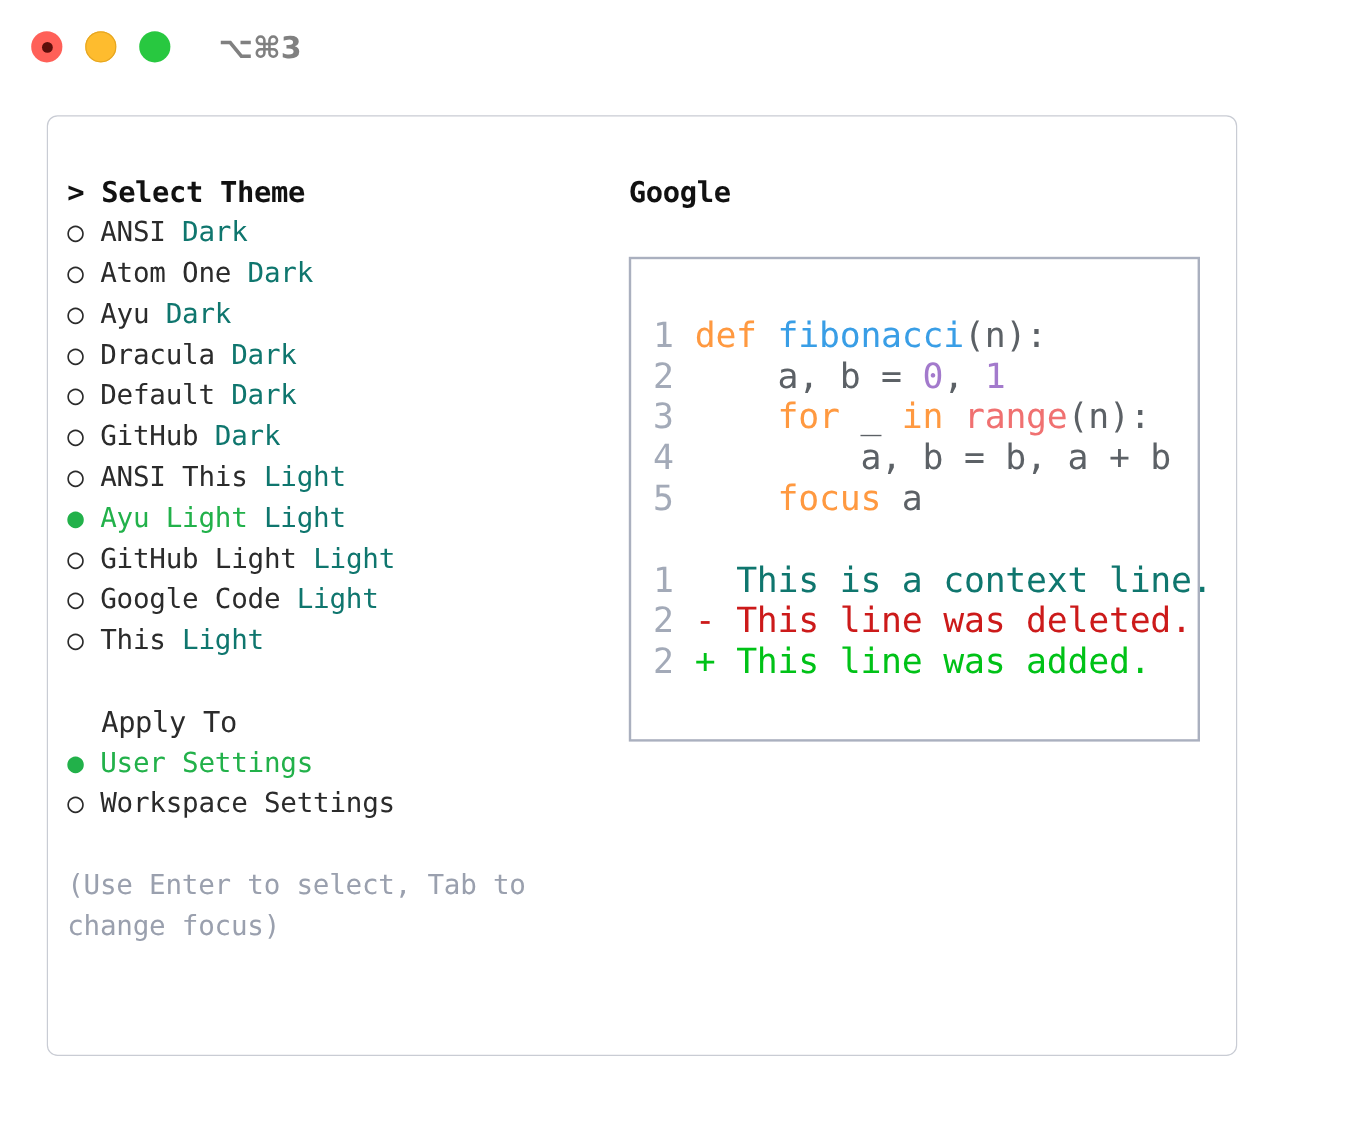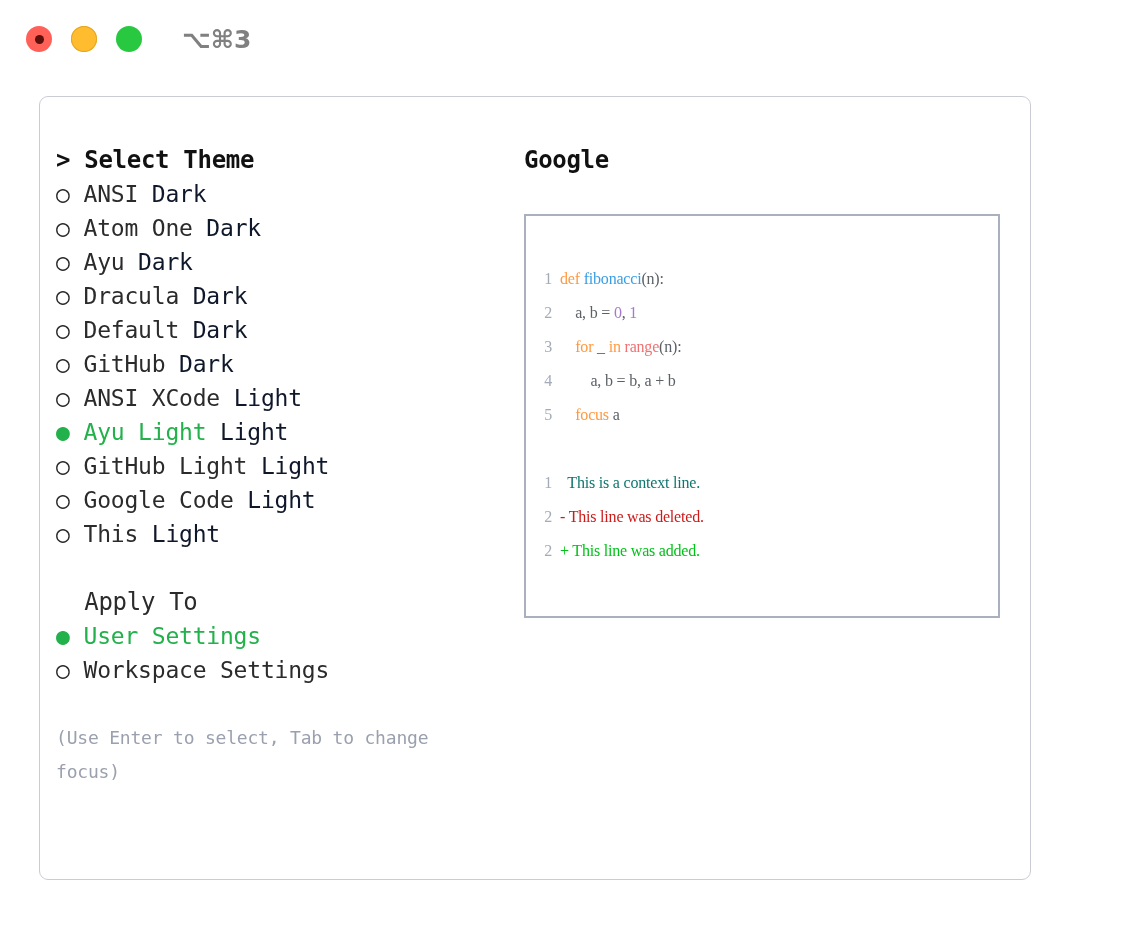--- a/index.html
+++ b/index.html
@@ -105,28 +105,28 @@
     font-size: 23px;
     line-height: 34px;
     color: #2b2b2b;
     white-space: pre;
     letter-spacing: -0.2px;
   }
   .opt .bullet { display: inline-block; width: 1ch; }
   .opt.selected { color: #22b14a; }
   .opt.selected .bullet { color: #22b14a; }
   .variant {
-    color: #0f172a;
+    color: #0f766e;
   }
 
   .spacer-sm { height: 34px; }
   .spacer-md { height: 34px; }
 
   .hint {
-    font-size: 18px;
+    font-size: 23px;
     line-height: 34px;
     color: #9aa0ae;
     letter-spacing: -0.2px;
     width: 430px;
   }
 
   
   .right-col {
     flex: 1;
     padding-left: 14px;
@@ -144,25 +144,24 @@
     margin-top: 37px;
     width: 476px;
     height: 404px;
     box-sizing: border-box;
     border: 2px solid #aab0bf;
     background: #ffffff;
     padding: 46px 0 0 18px;
   }
 
   .code-line {
-    font-size: 16px;
+    font-size: 29px;
     line-height: 34px;
     white-space: pre;
     letter-spacing: -0.2px;
-    font-family: Liberation Serif, serif;
   }
   .ln {
     color: #a3aab8;
     display: inline-block;
     width: 1ch;
     text-align: right;
     margin-right: 1ch;
   }
 
   .tok-kw    { color: #ff9940; }
@@ -199,21 +198,21 @@
 
         <div class="section-head">&gt; Select Theme</div>
 
         <div id="theme-list">
             <div class="opt"><span class="bullet">○</span> <span>ANSI</span> <span class="variant">Dark</span></div>
             <div class="opt"><span class="bullet">○</span> <span>Atom One</span> <span class="variant">Dark</span></div>
             <div class="opt"><span class="bullet">○</span> <span>Ayu</span> <span class="variant">Dark</span></div>
             <div class="opt"><span class="bullet">○</span> <span>Dracula</span> <span class="variant">Dark</span></div>
             <div class="opt"><span class="bullet">○</span> <span>Default</span> <span class="variant">Dark</span></div>
             <div class="opt"><span class="bullet">○</span> <span>GitHub</span> <span class="variant">Dark</span></div>
-            <div class="opt"><span class="bullet">○</span> <span>ANSI XCode</span> <span class="variant">Light</span></div>
+            <div class="opt"><span class="bullet">○</span> <span>ANSI This</span> <span class="variant">Light</span></div>
             <div class="opt selected"><span class="bullet">●</span> <span>Ayu Light</span> <span class="variant">Light</span></div>
             <div class="opt"><span class="bullet">○</span> <span>GitHub Light</span> <span class="variant">Light</span></div>
             <div class="opt"><span class="bullet">○</span> <span>Google Code</span> <span class="variant">Light</span></div>
             <div class="opt"><span class="bullet">○</span> <span>This</span> <span class="variant">Light</span></div>
           </div>
 
         <div class="spacer-sm"></div>
 
         <div class="section-head" style="font-weight:400;color:#2b2b2b;">  Apply To</div>
 

